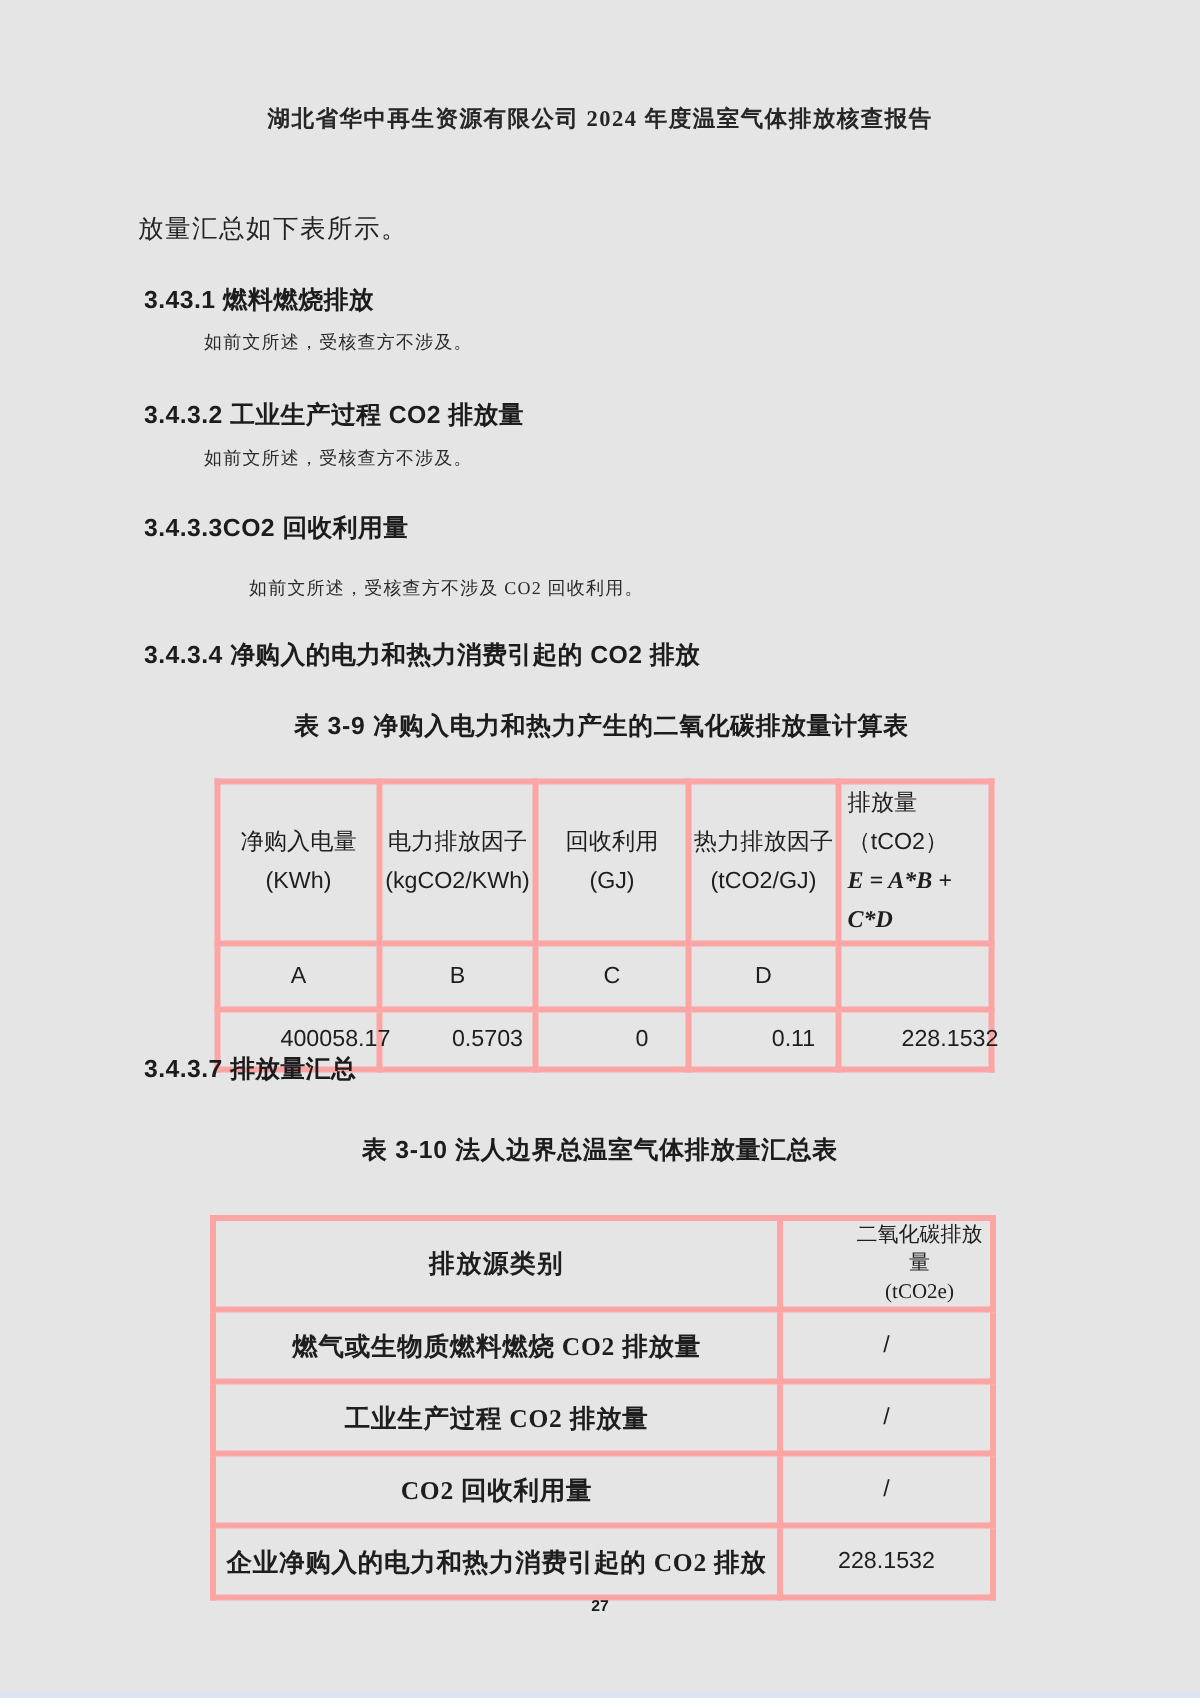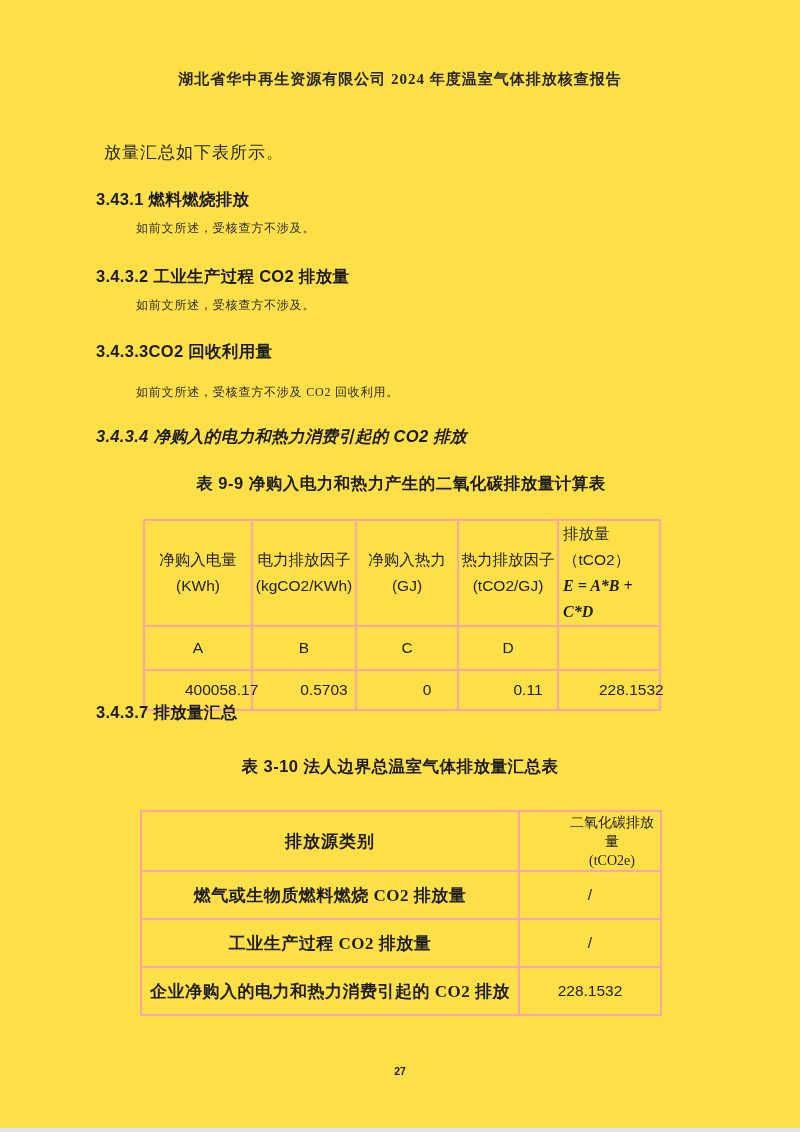--- a/index.html
+++ b/index.html
@@ -1,37 +1,37 @@
 <!DOCTYPE html>
 <html><head>
 <meta charset="utf-8">
 <style>
   * { margin: 0; padding: 0; box-sizing: border-box; }
   html, body { background: #ffffff; }
   .page {
     position: relative;
     width: 800px;
     height: 1132px;
-    background: #fde047;
+    background: #e5e5e5;
     font-family: "Liberation Serif", "DejaVu Serif", serif;
     color: #222222;
     overflow: hidden;
   }
   .doc-header {
     position: absolute;
     top: 70px; left: 0; right: 0;
     text-align: center;
     font-size: 15px;
     font-weight: 600;
     letter-spacing: 1px;
     color: #262626;
   }
   .intro {
     position: absolute;
-    left: 104px; top: 141px;
+    left: 92px; top: 141px;
     font-size: 17px;
     letter-spacing: 1px;
     color: #242424;
   }
   .sec-heading {
     position: absolute;
     left: 96px;
     font-family: "Liberation Sans", "DejaVu Sans", sans-serif;
     font-weight: bold;
     font-size: 16.5px;
@@ -43,37 +43,37 @@
     left: 136px;
     font-size: 12px;
     letter-spacing: 0.8px;
     color: #2a2a2a;
   }
   .h-3431 { top: 189px; }
   .b-3431 { top: 220px; }
   .h-3432 { top: 266px; text-align: center; }
   .b-3432 { top: 297px; }
   .h-3433 { top: 341px; }
-  .b-3433 { top: 384px; }
-  .h-3434 { top: 426px; font-style: italic; }
+  .b-3433 { top: 384px; margin-left: 30px; }
+  .h-3434 { top: 426px; }
   .h-3437 { top: 702px; }
   .tbl-caption {
     position: absolute;
     font-family: "Liberation Sans", "DejaVu Sans", sans-serif;
     font-weight: bold;
     font-size: 16.5px;
     color: #1c1c1c;
     text-align: center;
     letter-spacing: 0.5px;
   }
   .cap-39  { left: 143px; width: 516px; top: 473px; }
   .cap-310 { left: 140px; width: 520px; top: 756px; }
 
   table { border-collapse: collapse; position: absolute; table-layout: fixed; }
-  td { border: 2px solid #fca5a5; text-align: center; vertical-align: middle; }
+  td { border: 4px solid #fca5a5; text-align: center; vertical-align: middle; }
 
   .t39 { left: 143px; top: 519px; width: 516px; }
   .t39 td { font-family: "Liberation Sans", "DejaVu Sans", sans-serif; color: #1e1e1e; }
   .t39 .hdr-row td { height: 79px; font-size: 15.5px; }
   .t39 .hdr-line { display: block; line-height: 26px; }
   .t39 td.emission-col { text-align: left; padding-left: 4px; }
   .t39 .formula {
     font-family: "Liberation Serif", "DejaVu Serif", serif;
     font-style: italic;
     font-weight: bold;
@@ -120,42 +120,42 @@
   <p class="sec-body b-3431">如前文所述，受核查方不涉及。</p>
 
   <h3 class="sec-heading h-3432">3.4.3.2 工业生产过程 CO2 排放量</h3>
   <p class="sec-body b-3432">如前文所述，受核查方不涉及。</p>
 
   <h3 class="sec-heading h-3433">3.4.3.3CO2 回收利用量</h3>
   <p class="sec-body b-3433">如前文所述，受核查方不涉及 CO2 回收利用。</p>
 
   <h3 class="sec-heading h-3434">3.4.3.4 净购入的电力和热力消费引起的 CO2 排放</h3>
 
-  <div class="tbl-caption cap-39">表 9-9 净购入电力和热力产生的二氧化碳排放量计算表</div>
+  <div class="tbl-caption cap-39">表 3-9 净购入电力和热力产生的二氧化碳排放量计算表</div>
 
   <table class="t39">
     <colgroup>
       <col style="width:108px">
         <col style="width:104px">
         <col style="width:102px">
         <col style="width:100px">
         <col style="width:102px">
     </colgroup>
     <tbody>
       <tr class="hdr-row">
         <td>
           <span class="hdr-line">净购入电量</span>
           <span class="hdr-line">(KWh)</span>
         </td>
         <td>
           <span class="hdr-line">电力排放因子</span>
           <span class="hdr-line">(kgCO2/KWh)</span>
         </td>
         <td>
-          <span class="hdr-line">净购入热力</span>
+          <span class="hdr-line">回收利用</span>
           <span class="hdr-line">(GJ)</span>
         </td>
         <td>
           <span class="hdr-line">热力排放因子</span>
           <span class="hdr-line">(tCO2/GJ)</span>
         </td>
         <td class="emission-col">
           <span class="hdr-line">排放量（tCO2）</span>
           <span class="hdr-line formula">E = A*B + C*D</span>
         </td>
@@ -196,20 +196,24 @@
       </tr>
       <tr class="data-row">
         <td class="cat-cell">燃气或生物质燃料燃烧 CO2 排放量</td>
         <td class="val-cell">/</td>
       </tr>
       <tr class="data-row">
         <td class="cat-cell">工业生产过程 CO2 排放量</td>
         <td class="val-cell">/</td>
       </tr>
       <tr class="data-row">
+        <td class="cat-cell">CO2 回收利用量</td>
+        <td class="val-cell">/</td>
+      </tr>
+      <tr class="data-row">
         <td class="cat-cell">企业净购入的电力和热力消费引起的 CO2 排放</td>
         <td class="val-cell">228.1532</td>
       </tr>
     </tbody>
   </table>
 
   <div class="page-number">27</div>
 
   <div class="scan-edge"></div>
 

